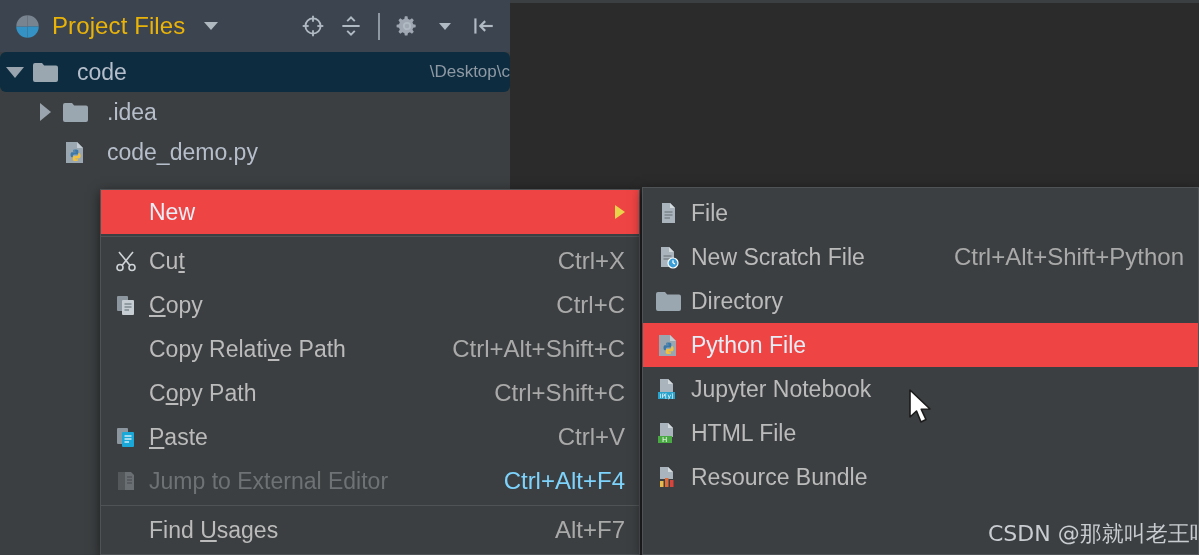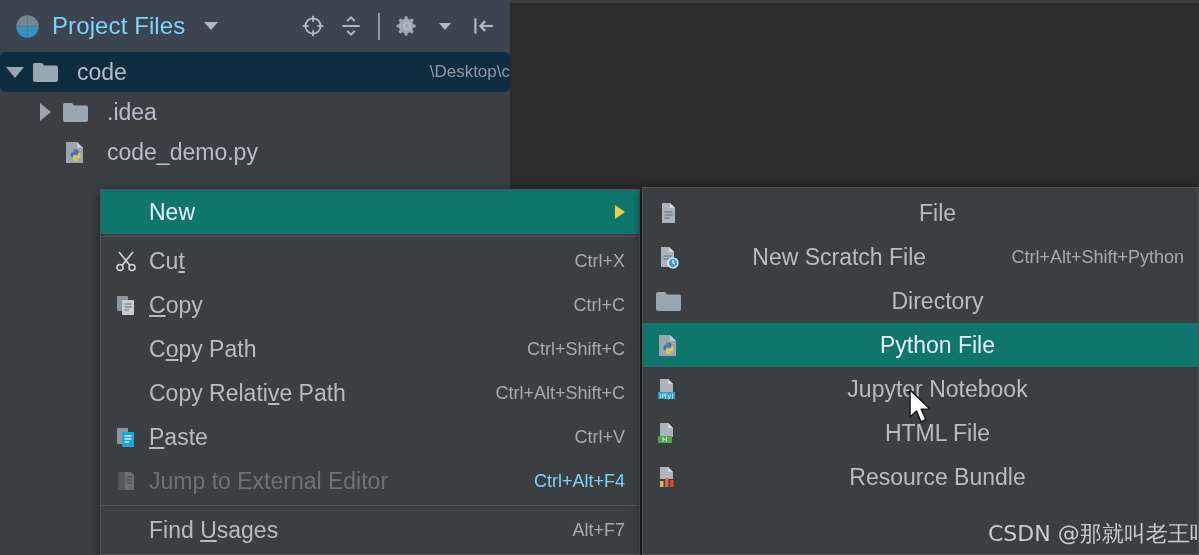--- a/index.html
+++ b/index.html
@@ -29,21 +29,21 @@
   .tw-header {
     position: absolute; left: 0; top: 0; width: 510px; height: 52px;
     background: #3c4450;
     display: flex; align-items: center;
   }
   .tw-title-group {
     display: flex; align-items: center; gap: 11px; padding-left: 14px;
   }
   .project-icon { width: 27px; height: 27px; display: block; }
   .tw-title {
-    font-size: 24px; color: #7dd3fc; letter-spacing: .1px;
+    font-size: 24px; color: #eab308; letter-spacing: .1px;
     white-space: nowrap;
   }
   .tw-caret {
     width: 0; height: 0; margin-left: 8px;
     border-left: 7px solid transparent; border-right: 7px solid transparent;
     border-top: 8px solid #b0b8bf;
   }
   .tw-tools {
     position: absolute; right: 10px; top: 0; height: 52px;
     display: flex; align-items: center; gap: 4px;
@@ -80,38 +80,38 @@
     font-size: 17px; color: #8e99a4; padding-right: 0px;
   }
 
   
   .menu {
     position: absolute; background: #3c3f41;
     border: 1px solid #4f5355;
     box-shadow: 0 3px 11px rgba(0,0,0,.55);
   }
   #context-menu { left: 100px; top: 189px; width: 540px; height: 366px; }
-  #submenu      { left: 642px; top: 187px; width: 557px; height: 368px; text-align: center; }
+  #submenu      { left: 642px; top: 187px; width: 557px; height: 368px; }
 
   .menu-item {
     position: relative; display: flex; align-items: center;
     height: 44px; padding: 0 14px 0 10px;
     font-size: 23px; color: #bbbbbb; white-space: nowrap;
   }
-  .menu-item.highlight { background: #0f766e; color: #e8eef7; }
+  .menu-item.highlight { background: #ef4444; color: #e8eef7; }
   .menu-item.disabled  { color: #6e7275; }
   .mi-icon {
     width: 30px; height: 28px; flex: none;
     display: flex; align-items: center; justify-content: center;
     margin-right: 8px;
   }
   .mi-label { flex: 1 1 auto; }
   .mi-label u { text-decoration: underline; text-underline-offset: 2px; }
   .mi-shortcut {
-    margin-left: 24px; color: #a9a9a9; font-size: 18px;
+    margin-left: 24px; color: #a9a9a9; font-size: 24px;
   }
   .menu-item.disabled .mi-shortcut { color: #7dd3fc; }
   .mi-arrow {
     width: 0; height: 0; margin-left: 14px;
     border-left: 10px solid #e9d34a;
     border-top: 7px solid transparent; border-bottom: 7px solid transparent;
   }
   .menu-sep {
     height: 1px; background: #4f5355; margin: 2px 0;
   }
@@ -266,28 +266,28 @@
             <line x1="10.5" y1="17" x2="15" y2="17"></line>
           </g>
         </svg>
       </span>
       <span class="mi-label"><u>C</u>opy</span>
       <span class="mi-shortcut">Ctrl+C</span>
     </div>
 
     <div class="menu-item">
       <span class="mi-icon"></span>
+      <span class="mi-label">Copy Relati<u>v</u>e Path</span>
+      <span class="mi-shortcut">Ctrl+Alt+Shift+C</span>
+    </div>
+
+    <div class="menu-item">
+      <span class="mi-icon"></span>
       <span class="mi-label">C<u>o</u>py Path</span>
       <span class="mi-shortcut">Ctrl+Shift+C</span>
-    </div>
-
-    <div class="menu-item">
-      <span class="mi-icon"></span>
-      <span class="mi-label">Copy Relati<u>v</u>e Path</span>
-      <span class="mi-shortcut">Ctrl+Alt+Shift+C</span>
     </div>
 
     <div class="menu-item">
       <span class="mi-icon">
         <svg width="24" height="24" viewBox="0 0 24 24">
           <rect x="3" y="3" width="11" height="16" rx="1" fill="#8c969e"></rect>
           <rect x="8" y="7" width="12" height="15" rx="1" fill="#1aa8d8"></rect>
           <g stroke="#eaf6fb" stroke-width="1.3">
             <line x1="10.5" y1="11" x2="17.5" y2="11"></line>
               <line x1="10.5" y1="14" x2="17.5" y2="14"></line>

